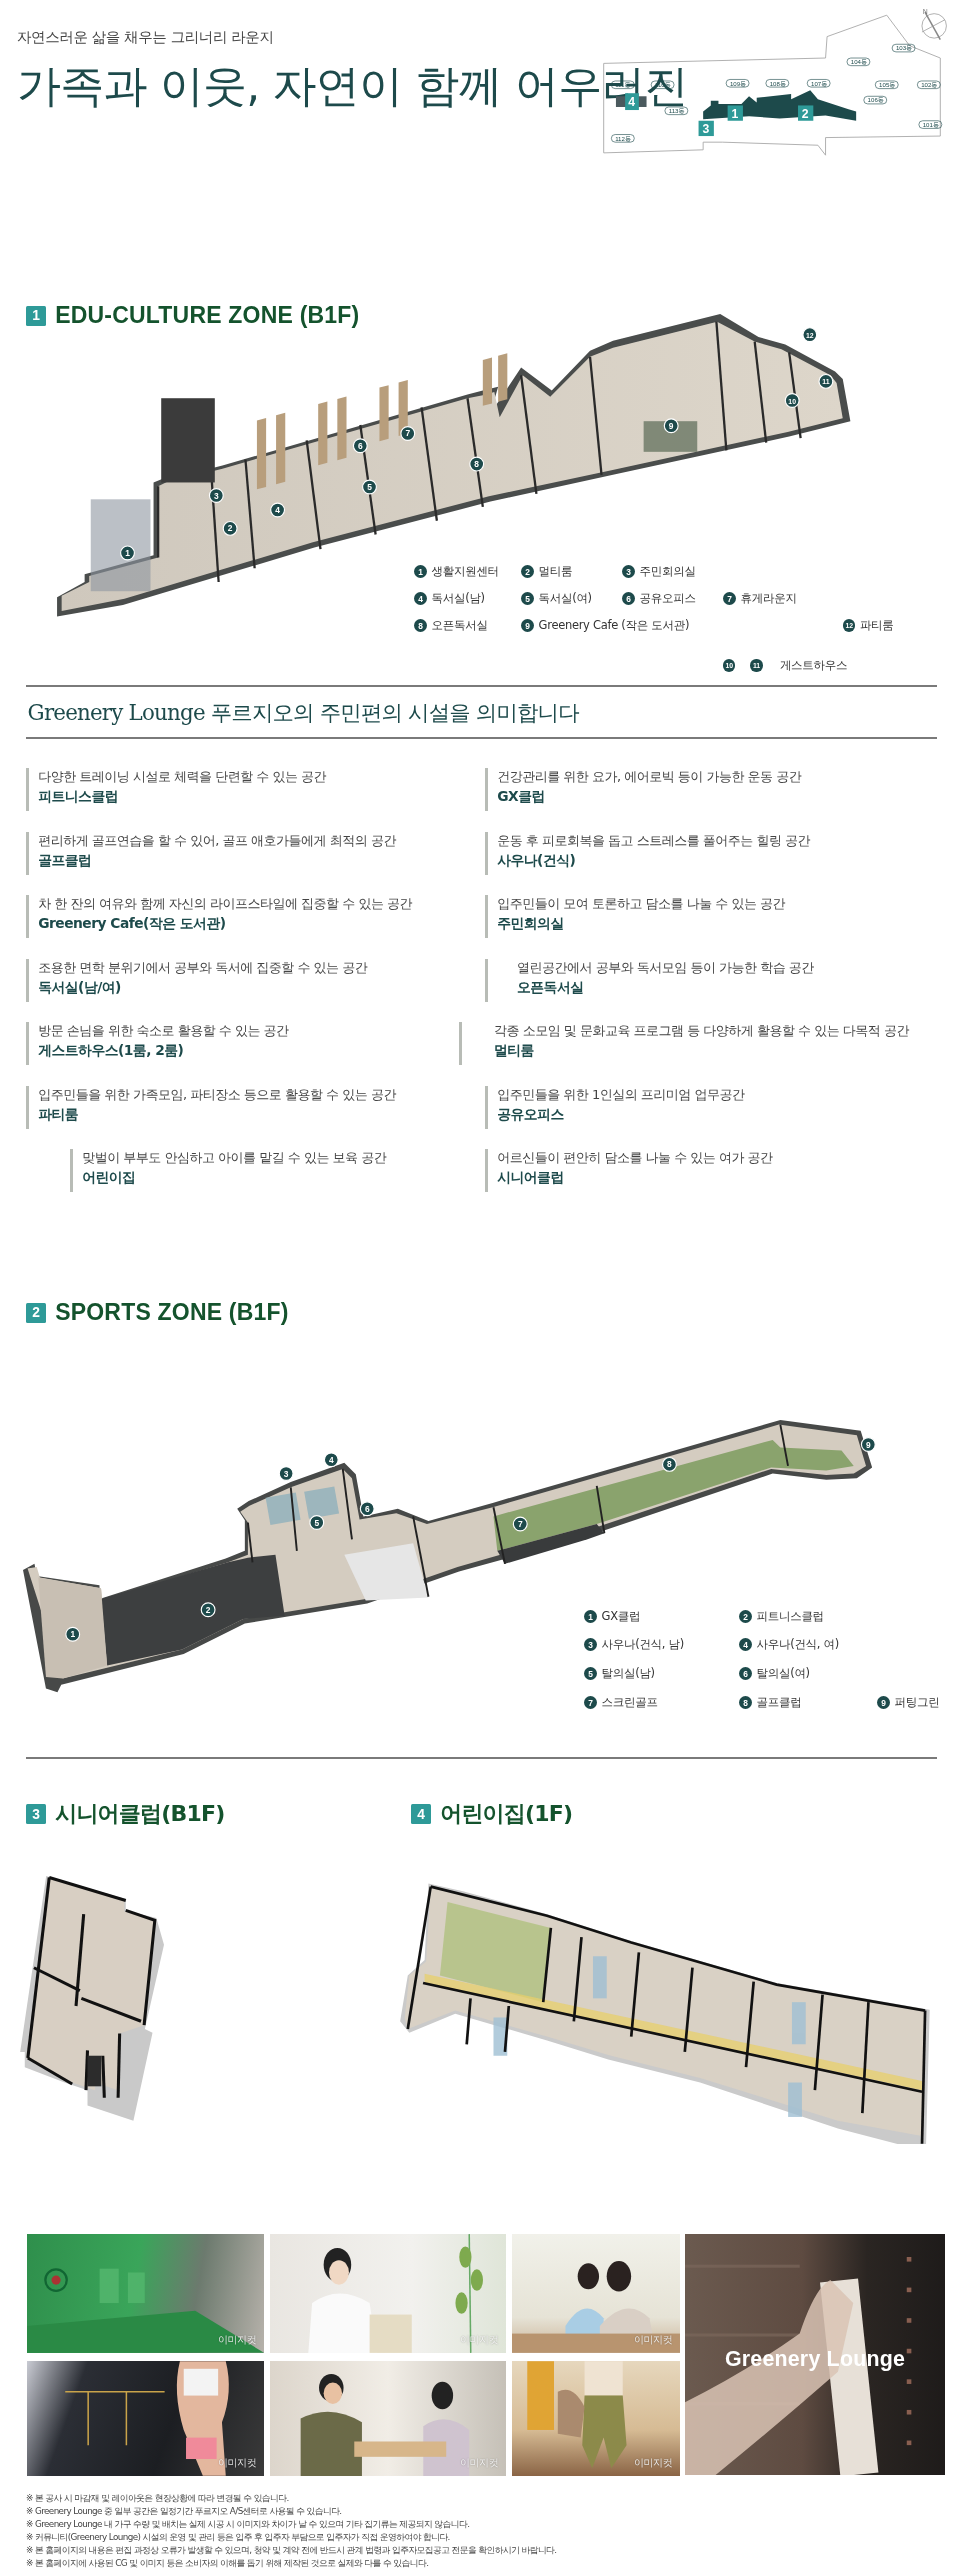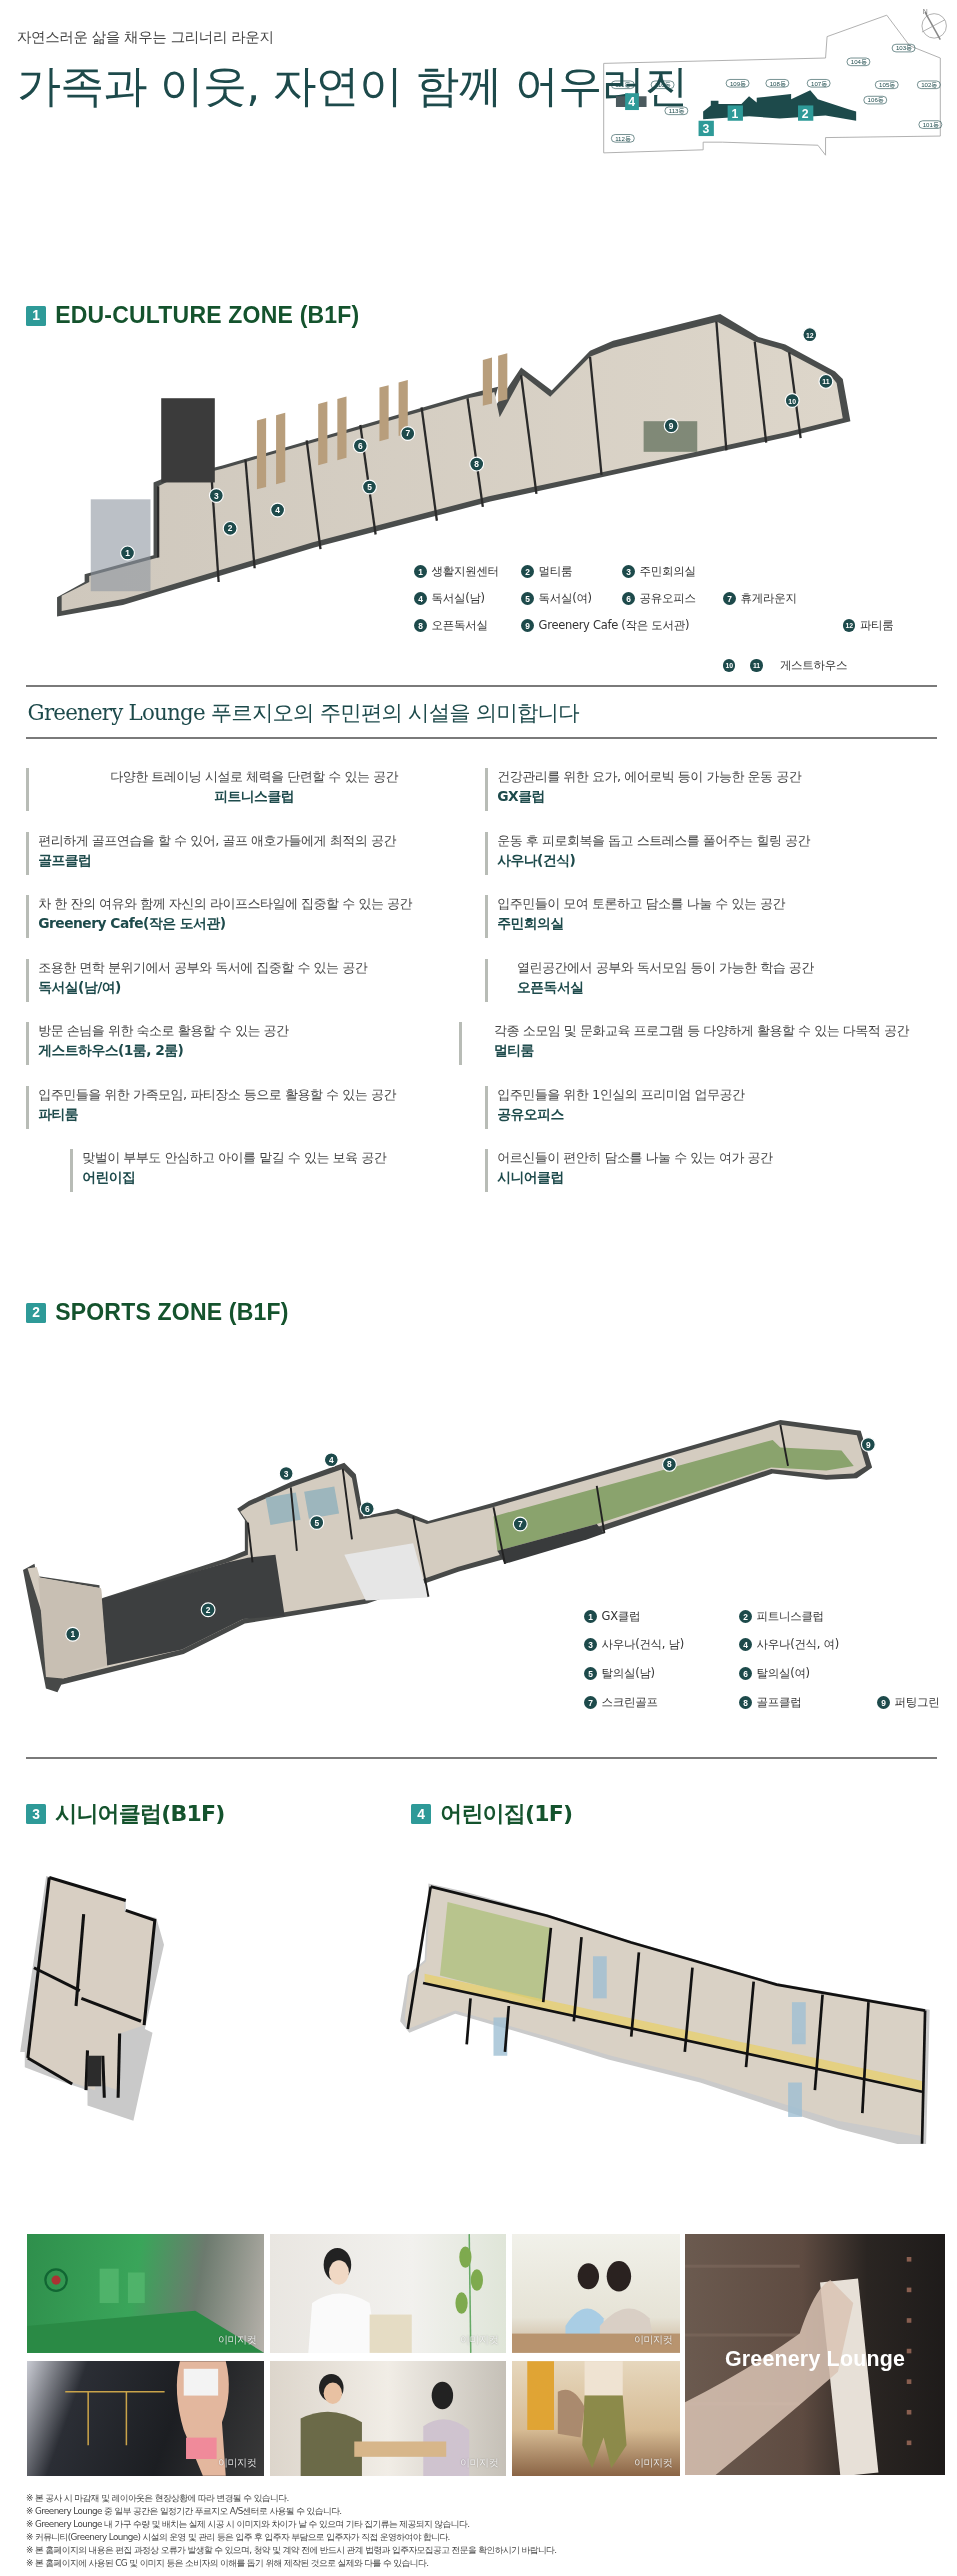--- a/index.html
+++ b/index.html
@@ -254,21 +254,21 @@
   <div class="legend-item" style="left:429px;top:54px;">
       <span class="num sm">12</span>
       <span>파티룸</span>
     </div>
 </div>
 
 <div class="abs rule" style="top:685px;"></div>
 <div class="abs lounge-title">Greenery Lounge  푸르지오의 주민편의 시설을 의미합니다</div>
 <div class="abs rule" style="top:737px;"></div>
 
-<div class="fac" style="left:26px;top:768px;text-align:center;">
+<div class="fac" style="left:26px;top:768px;">
     <div class="fac-desc">다양한 트레이닝 시설로 체력을 단련할 수 있는 공간</div>
     <div class="fac-name">피트니스클럽</div>
   </div>
 <div class="fac" style="left:26px;top:832px;">
     <div class="fac-desc">편리하게 골프연습을 할 수 있어, 골프 애호가들에게 최적의 공간</div>
     <div class="fac-name">골프클럽</div>
   </div>
 <div class="fac" style="left:26px;top:895px;">
     <div class="fac-desc">차 한 잔의 여유와 함께 자신의 라이프스타일에 집중할 수 있는 공간</div>
     <div class="fac-name">Greenery Cafe(작은 도서관)</div>

